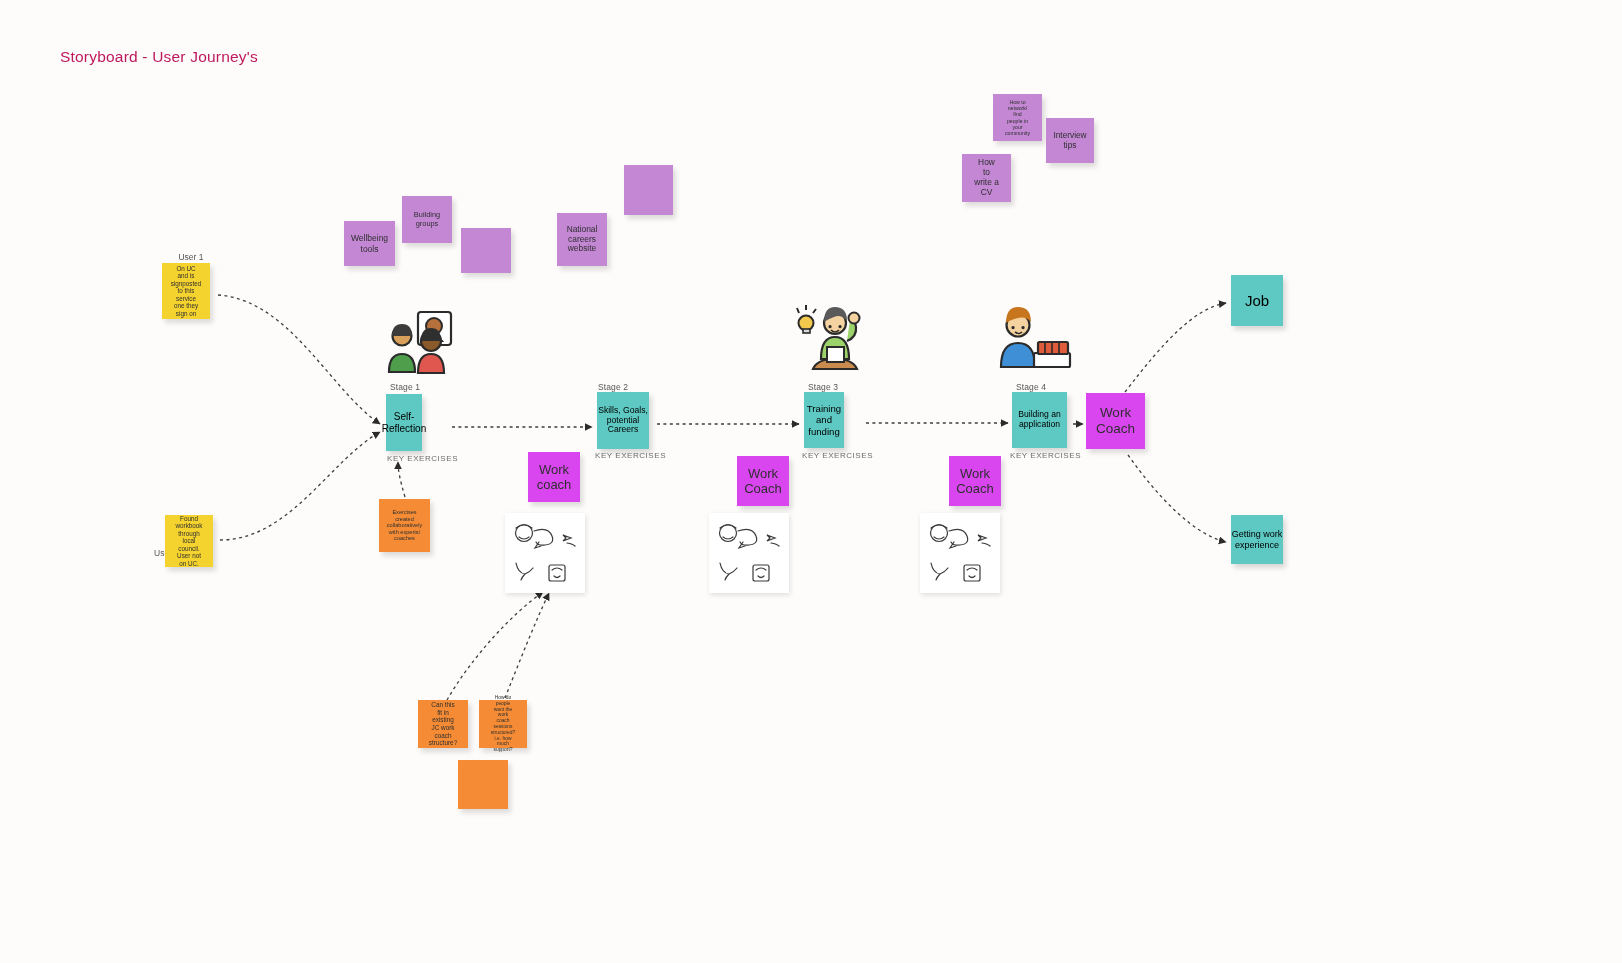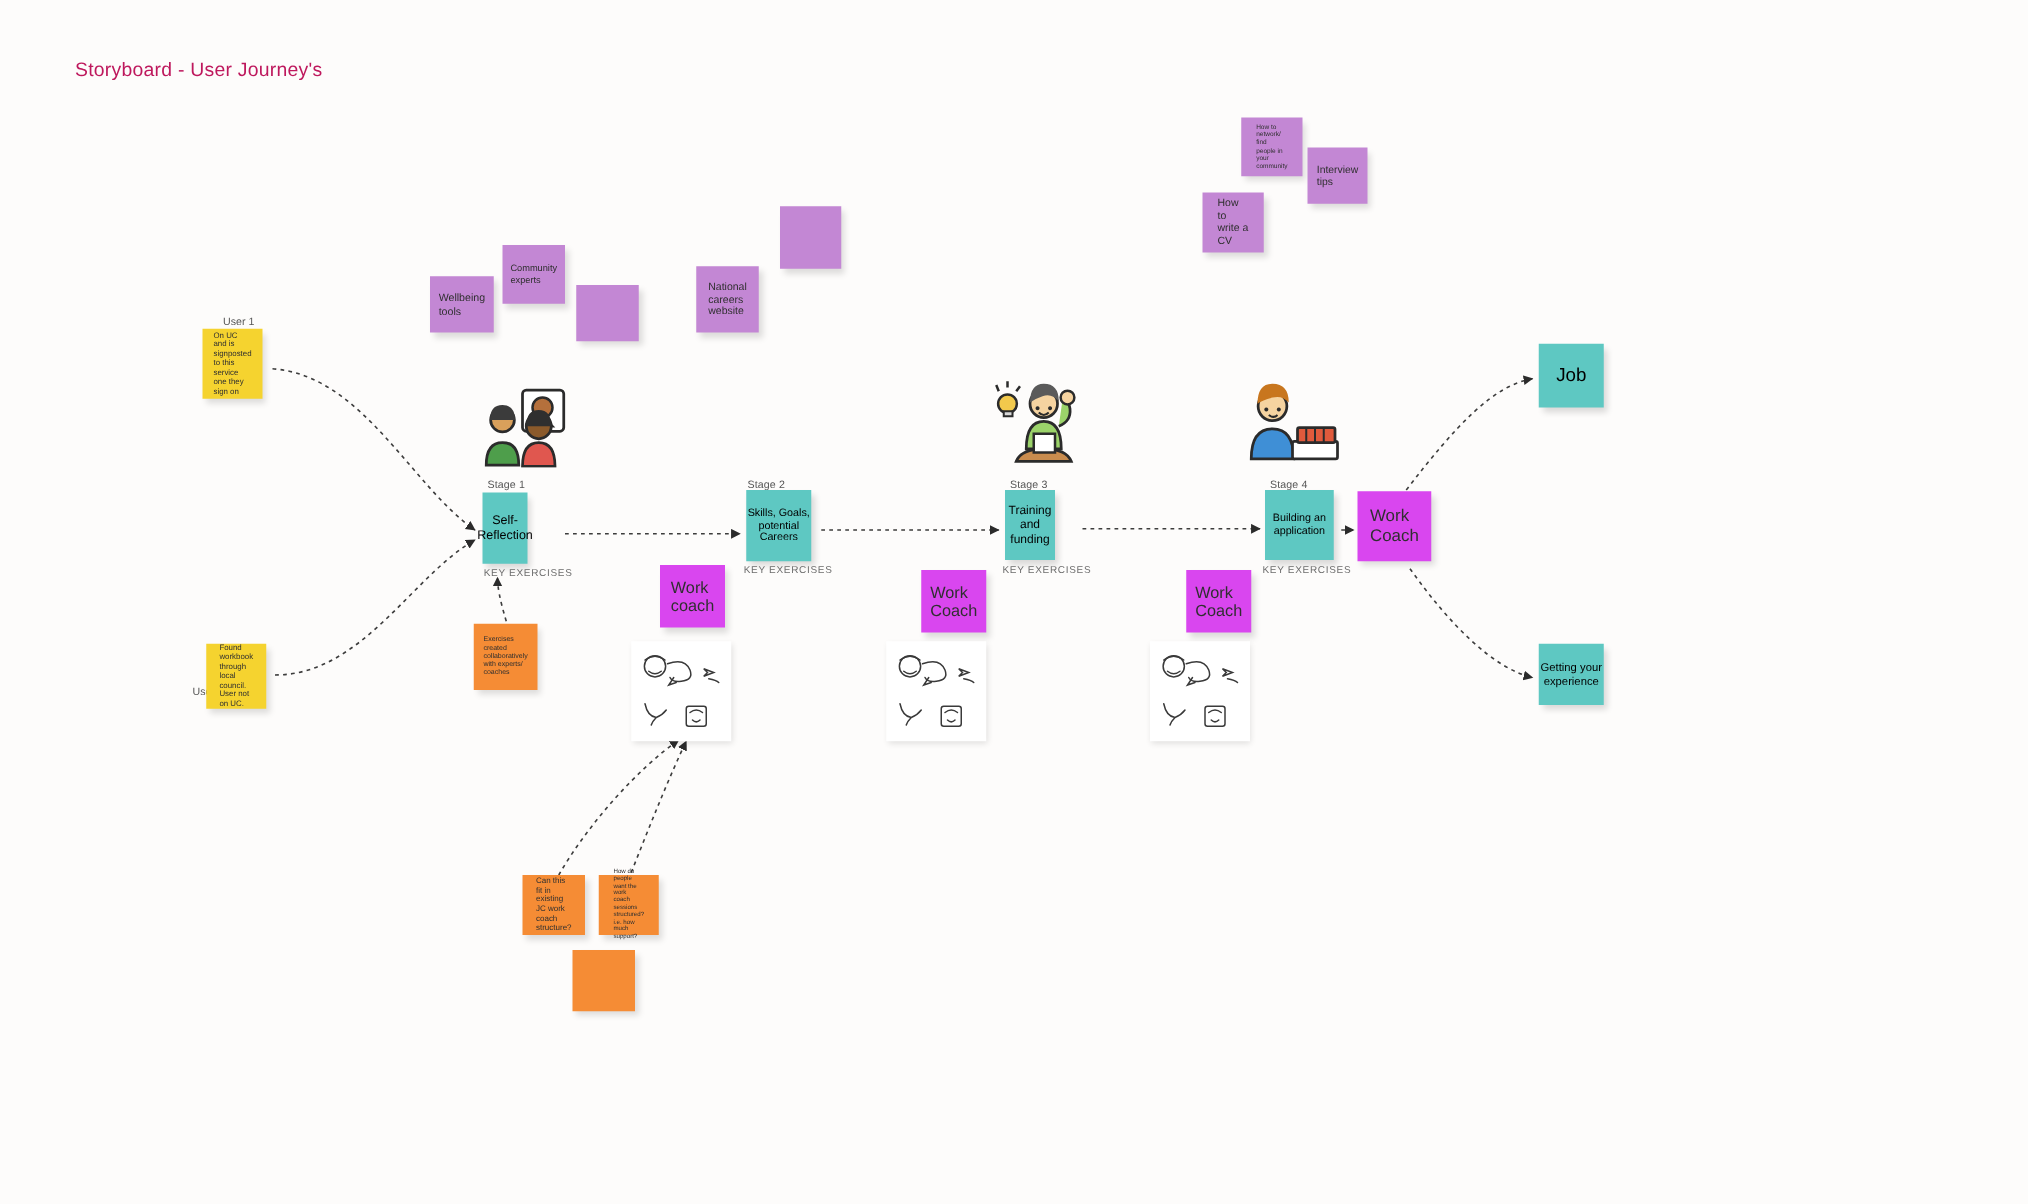--- a/index.html
+++ b/index.html
@@ -14,20 +14,21 @@
 
   #page-title {
     position: absolute; left: 60px; top: 48px;
     font-size: 15.5px; color: #be185d; letter-spacing: .2px;
   }
 
   
   .note {
     position: absolute;
     display: flex; align-items: center; justify-content: center;
+    text-align: center;
     color: #2f2f2f;
     line-height: 1.18;
     padding: 12px;
     box-shadow: 3px 4px 5px rgba(0,0,0,.13);
   }
   .note.purple { background: #c387d4; }
   .note.yellow { background: #f5d32f; }
   .note.pink   { background: #d946ef; }
   .note.orange { background: #f58c35; }
 
@@ -100,21 +101,21 @@
     </g>
   </svg>
 
   <div style="position:absolute;left:162px;top:252px;width:58px;text-align:center;font-size:8.5px;color:#555;">User 1</div>
   <div class="note yellow" style="left:162px;top:263px;width:48px;height:56px;font-size:6.3px;">On UC and is signposted to this service one they sign on</div>
 
   <div style="position:absolute;left:154px;top:505px;width:50px;font-size:8.5px;color:#555;margin-top:43px;">User 2</div>
   <div class="note yellow" style="left:165px;top:515px;width:48px;height:52px;font-size:6.3px;">Found workbook through local council. User not on UC.</div>
 
   <div class="note purple" style="left:344px;top:221px;width:51px;height:45px;font-size:8.5px;">Wellbeing tools</div>
-  <div class="note purple" style="left:402px;top:196px;width:50px;height:47px;font-size:7.4px;">Community experts</div>
+  <div class="note purple" style="left:402px;top:196px;width:50px;height:47px;font-size:7.4px;">Building groups</div>
   <div class="note purple" style="left:461px;top:228px;width:50px;height:45px;font-size:8px;"></div>
   <div class="note purple" style="left:557px;top:213px;width:50px;height:53px;font-size:8.4px;">National careers website</div>
   <div class="note purple" style="left:624px;top:165px;width:49px;height:50px;font-size:8px;"></div>
 
   <div class="note purple" style="left:993px;top:94px;width:49px;height:47px;font-size:5.2px;">How to network/ find people in your community</div>
   <div class="note purple" style="left:1046px;top:118px;width:48px;height:45px;font-size:8.3px;">Interview tips</div>
   <div class="note purple" style="left:962px;top:154px;width:49px;height:48px;font-size:8.4px;">How to write a CV</div>
 
   <div class="illus" style="left:382px;top:308px;">
     <svg width="72" height="66" viewBox="0 0 72 66">
@@ -180,21 +181,21 @@
   <div class="stage-label" style="left:1016px;top:382px;">Stage 4</div>
   <div class="stage-box" style="left:1012px;top:392px;width:55px;height:56px;font-size:8.6px;">Building an application</div>
   <div class="key-ex" style="left:1010px;top:451px;">KEY EXERCISES</div>
 
   <div class="note pink" style="left:528px;top:452px;width:52px;height:50px;font-size:13px;">Work coach</div>
   <div class="note pink" style="left:737px;top:456px;width:52px;height:50px;font-size:13px;">Work Coach</div>
   <div class="note pink" style="left:949px;top:456px;width:52px;height:50px;font-size:13px;">Work Coach</div>
   <div class="note pink" style="left:1086px;top:393px;width:59px;height:56px;font-size:13.5px;">Work Coach</div>
 
   <div class="stage-box" style="left:1231px;top:275px;width:52px;height:51px;font-size:15px;">Job</div>
-  <div class="stage-box" style="left:1231px;top:515px;width:52px;height:49px;font-size:9px;">Getting your experience</div>
+  <div class="stage-box" style="left:1231px;top:515px;width:52px;height:49px;font-size:9px;">Getting work experience</div>
 
   <div class="note orange" style="left:379px;top:499px;width:51px;height:53px;font-size:5.6px;">Exercises created collaboratively with experts/ coaches</div>
   <div class="note orange" style="left:418px;top:700px;width:50px;height:48px;font-size:6.4px;">Can this fit in existing JC work coach structure?</div>
   <div class="note orange" style="left:479px;top:700px;width:48px;height:48px;font-size:4.9px;">How do people want the work coach sessions structured? i.e. how much support?</div>
   <div class="note orange" style="left:458px;top:760px;width:50px;height:49px;font-size:7px;"></div>
 
   <div class="sketch-card" style="left:505px;top:513px;width:80px;height:80px;">
     <svg width="80" height="80" viewBox="0 0 80 80">
       <g fill="none" stroke="#3a3a3a" stroke-width="1.2" stroke-linecap="round">
         <circle cx="19" cy="20" r="8.5"></circle>

